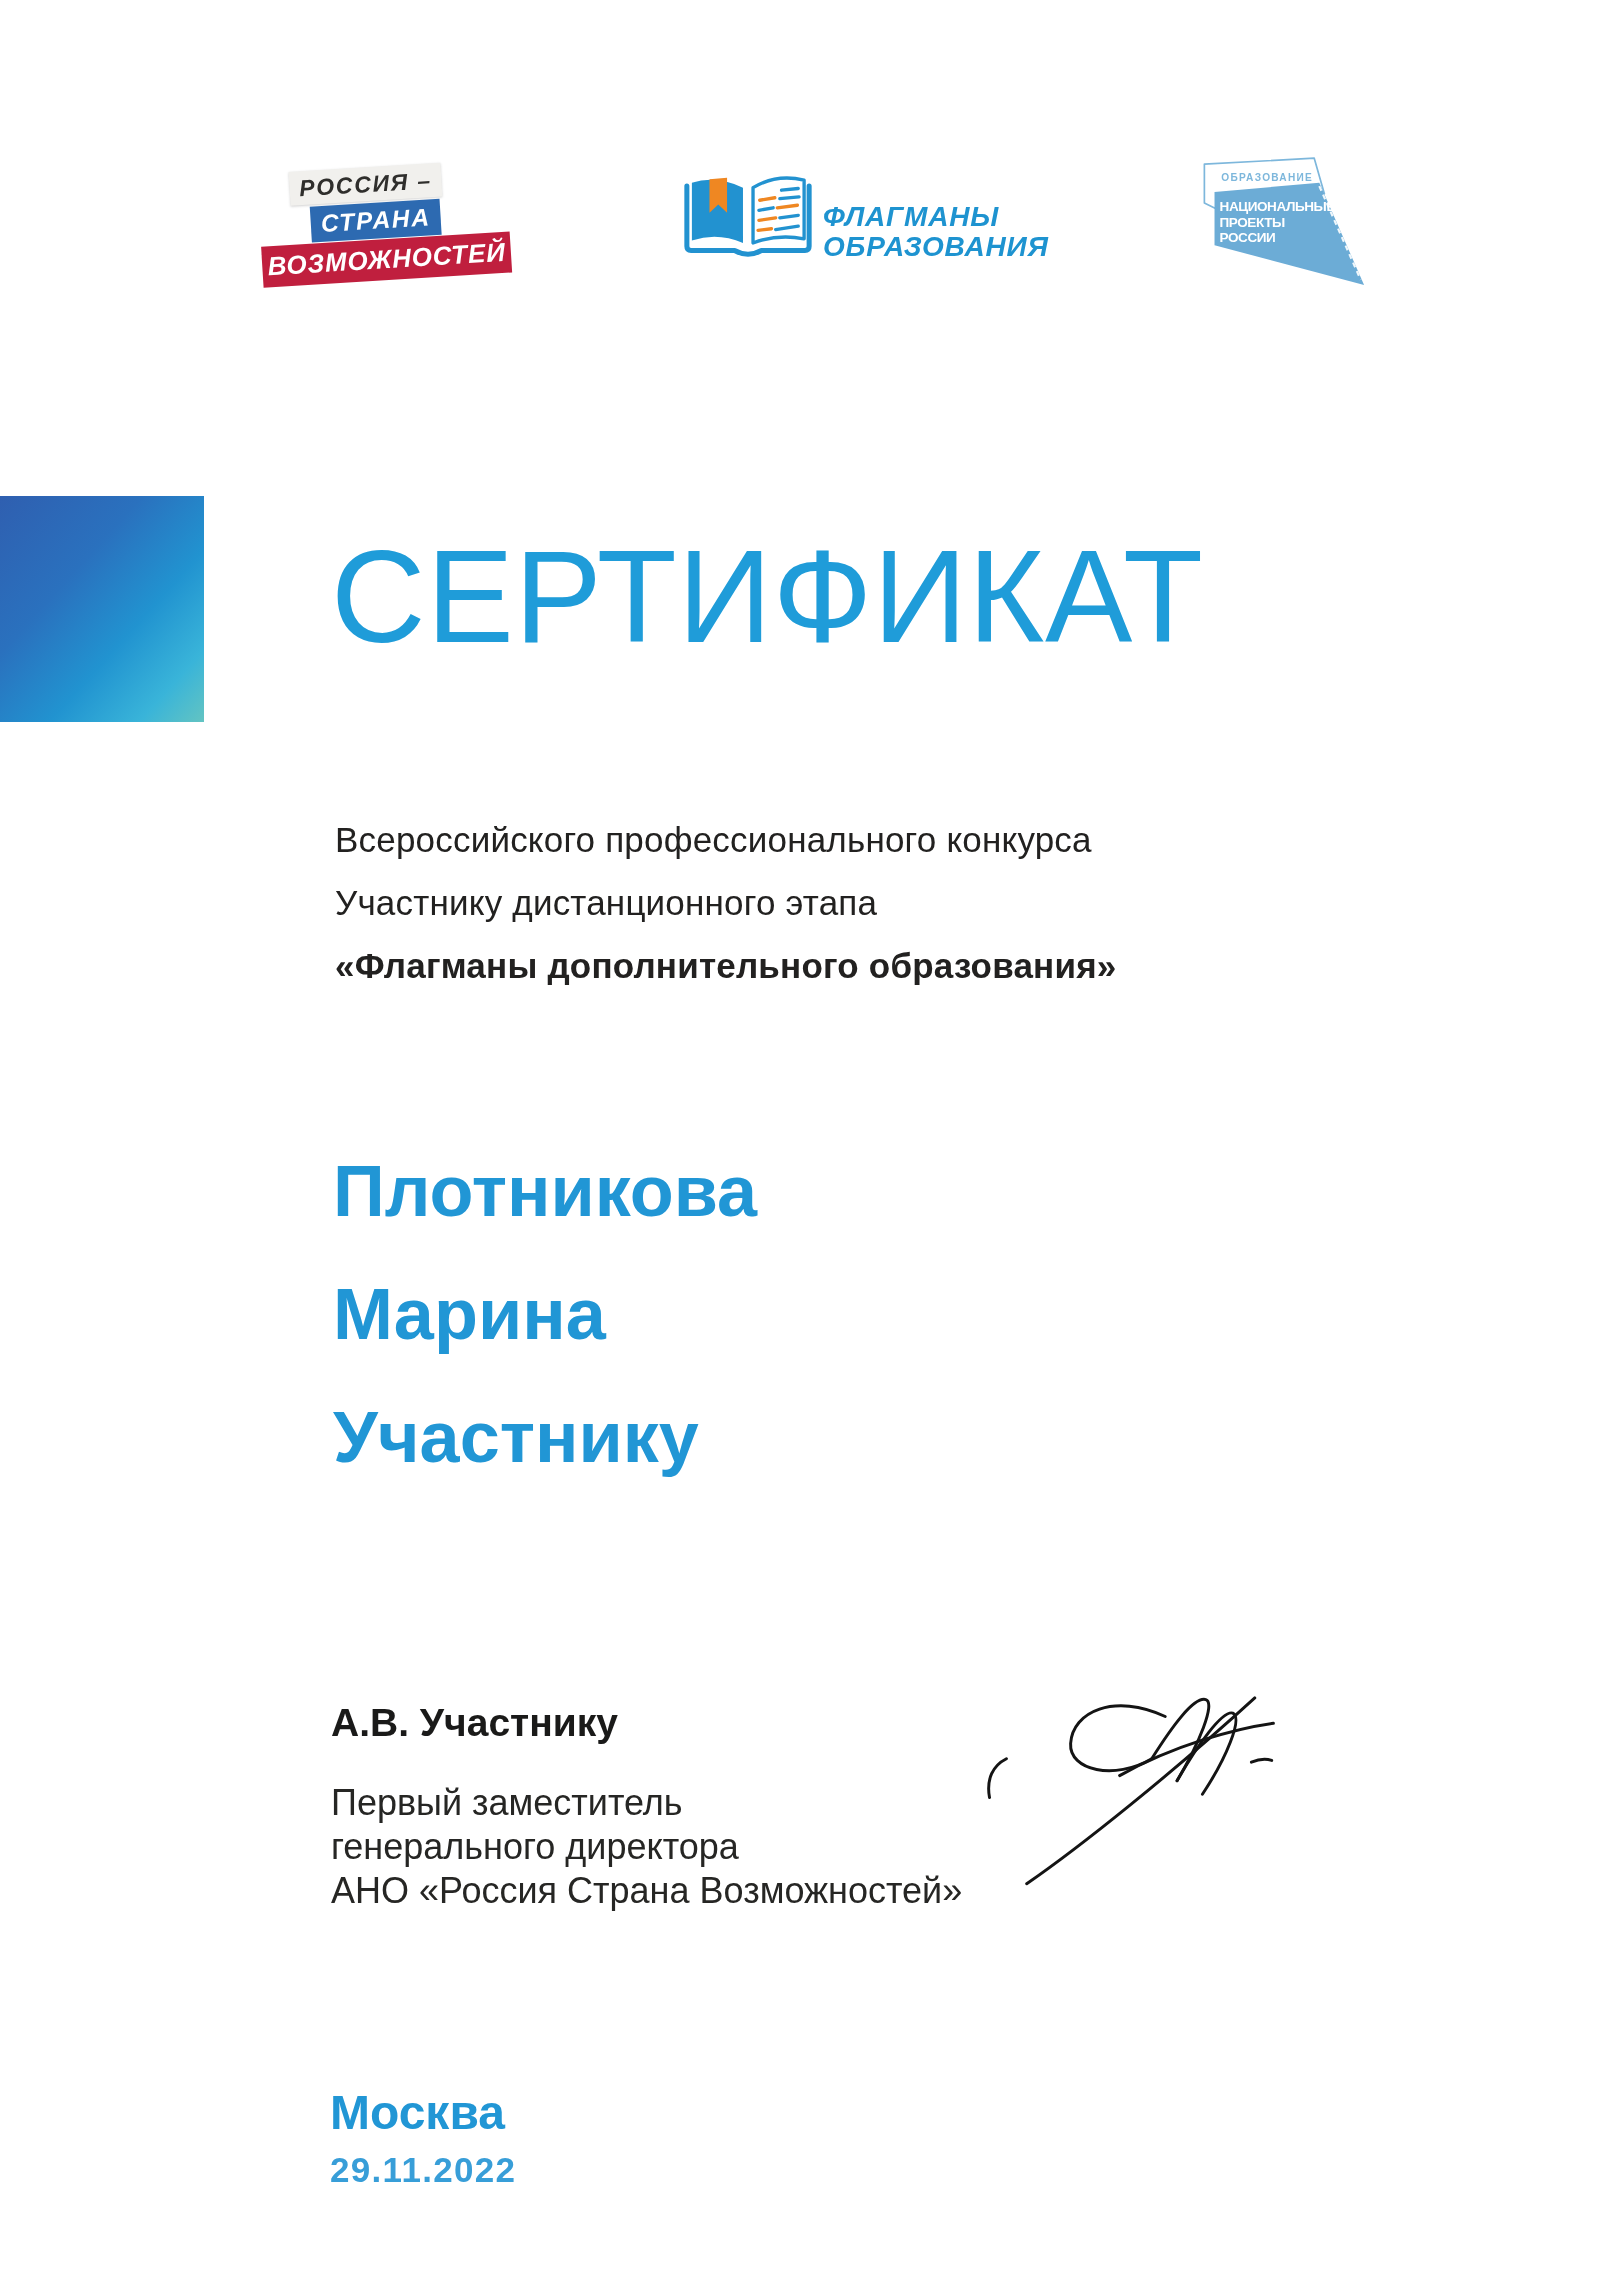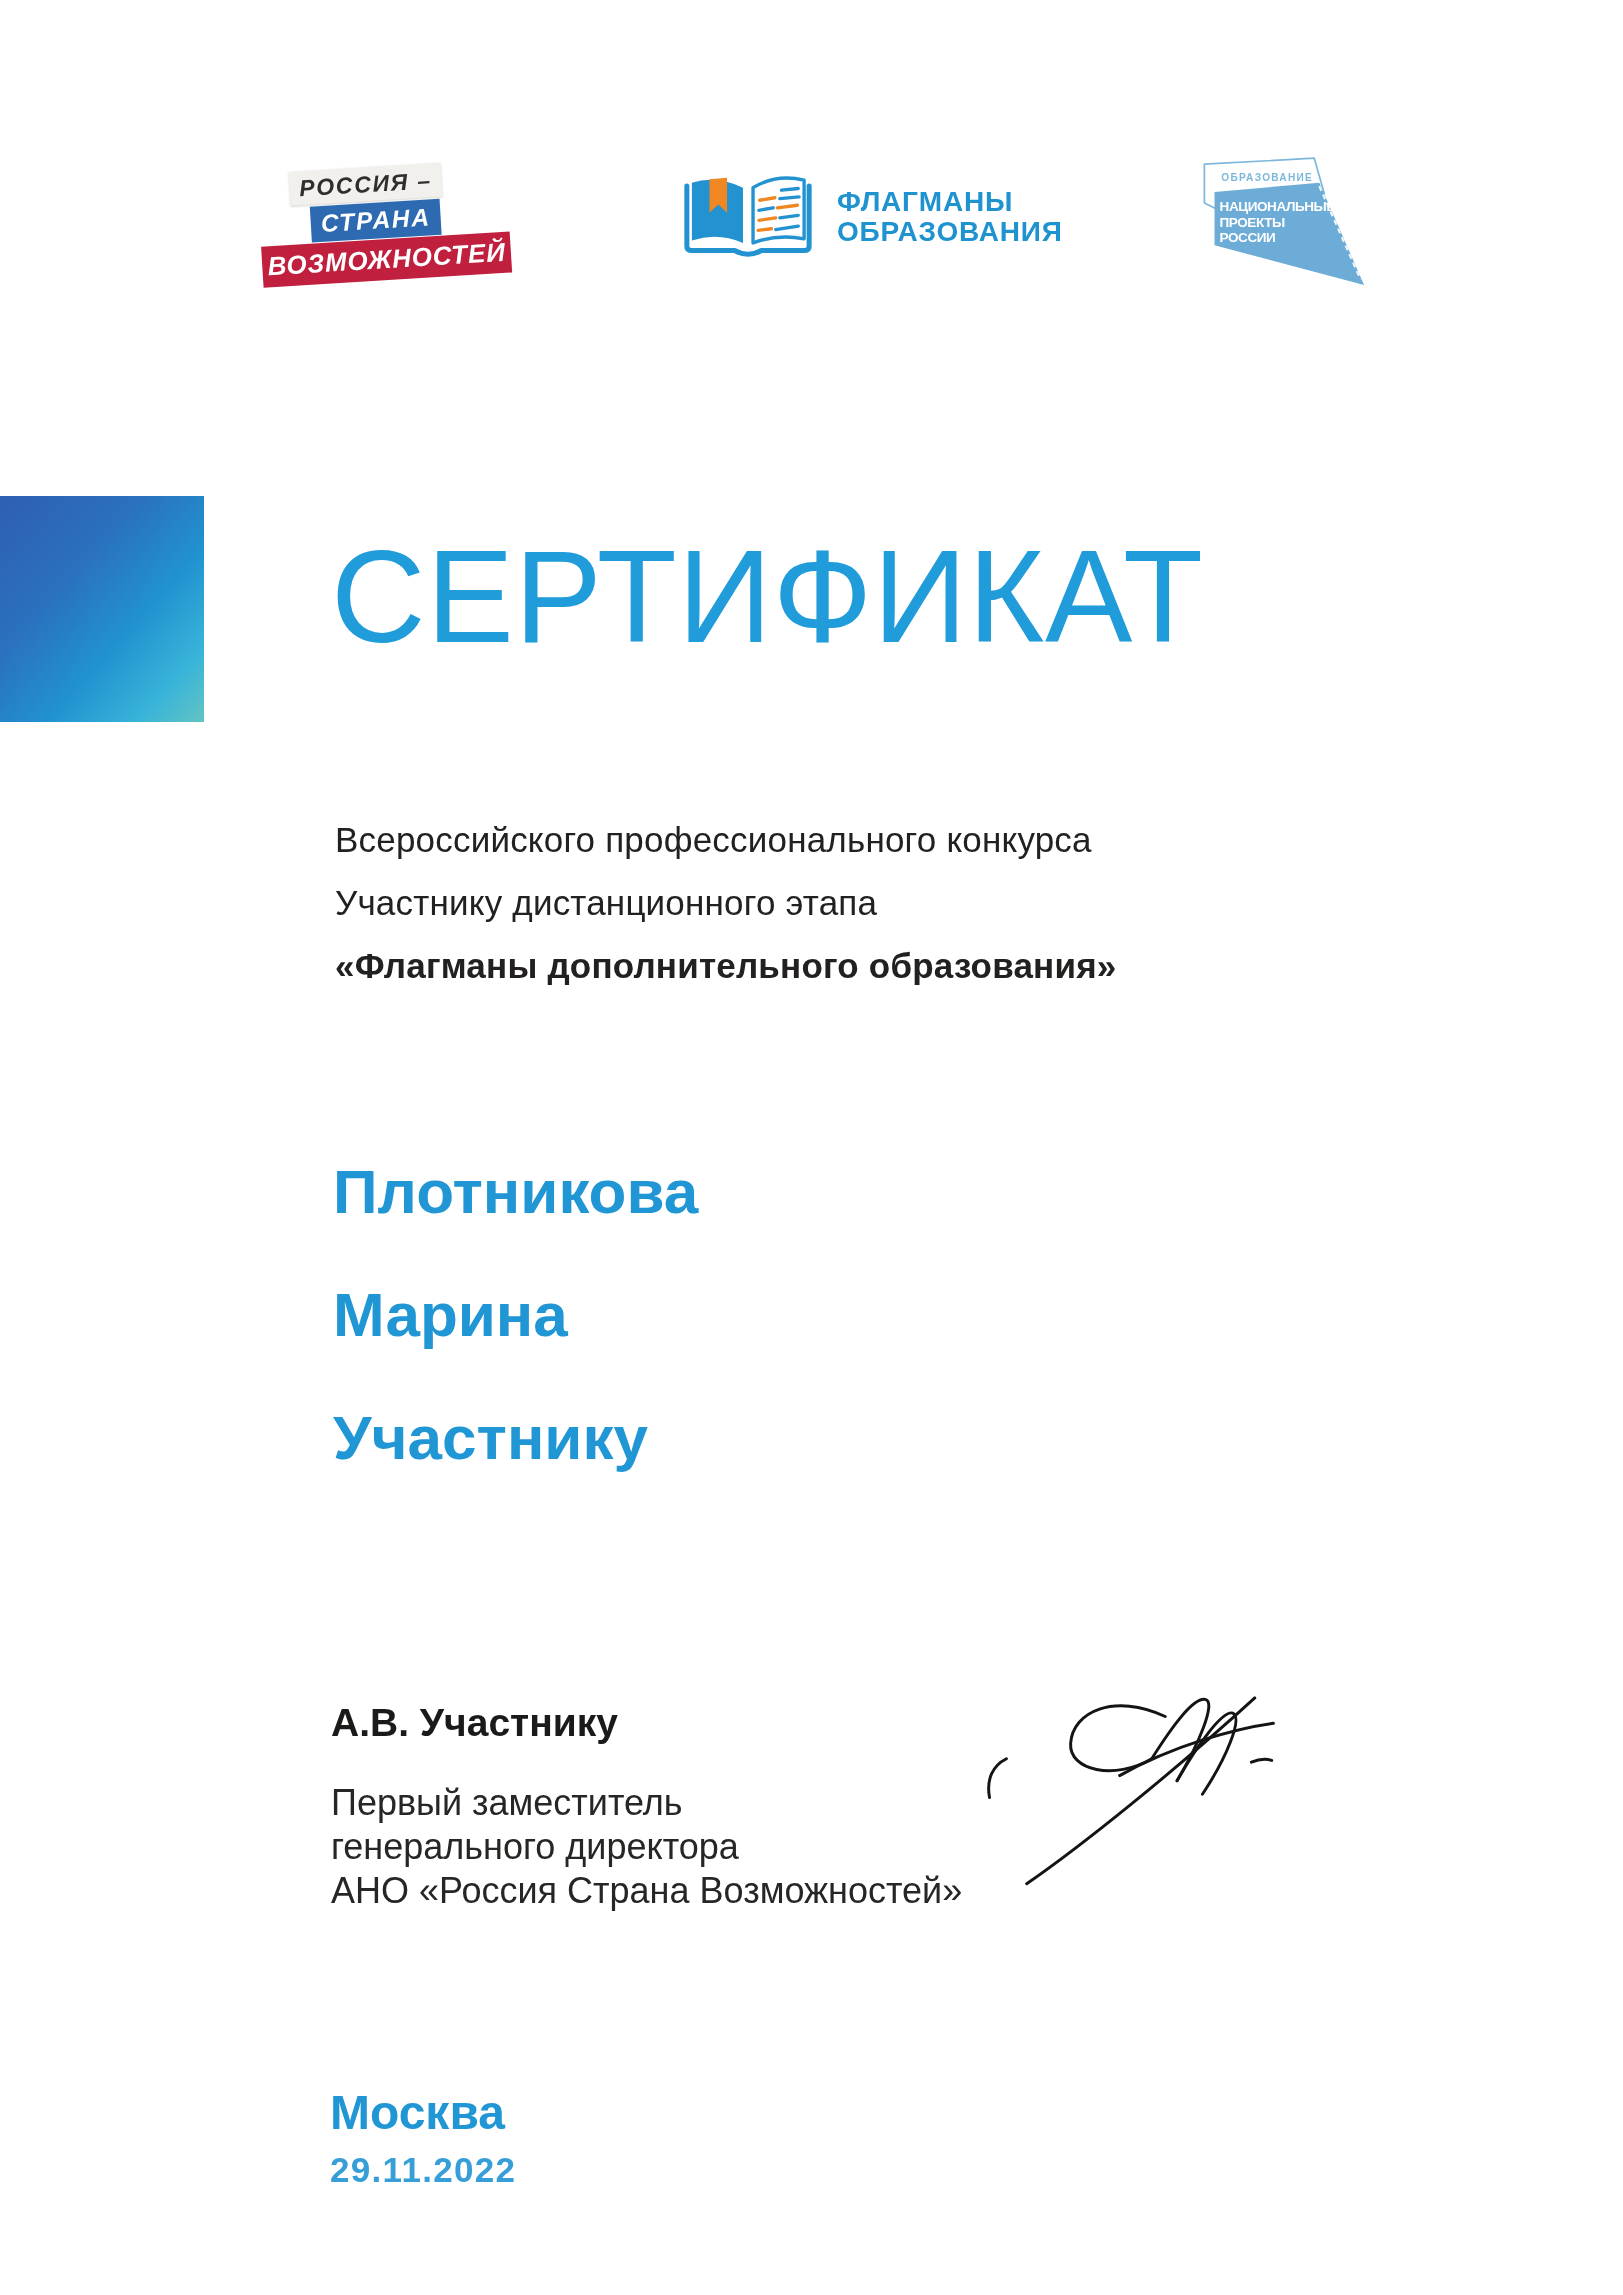--- a/index.html
+++ b/index.html
@@ -35,21 +35,21 @@
     font-size: 24.5px; letter-spacing: 1.7px;
   }
   .rsv-bot {
     left: 0; top: 73px; width: 249px; height: 41px;
     background: #c01f3e; color: #fff;
     font-size: 26px; letter-spacing: 0.8px;
   }
 
   .flagmany-logo {
     position: absolute; left: 681px; top: 172px;
-    display: flex; align-items: center; gap: 22px;
+    display: flex; align-items: flex-end; gap: 8px; font-style: italic;
   }
   .flagmany-text {
     color: #1e93d0; font-weight: 700;
     font-size: 28px; line-height: 30px; letter-spacing: 0.8px;
     white-space: nowrap;
   }
 
   .natspro-logo { position: absolute; left: 1201px; top: 152px; }
 
   
@@ -71,21 +71,21 @@
   .intro {
     position: absolute; left: 335px; top: 808px;
     font-size: 35px; line-height: 63px;
     color: #222120; letter-spacing: 0.2px; white-space: nowrap;
   }
   .intro-bold { font-weight: 700; }
 
   
   .recipient {
     position: absolute; left: 333px; top: 1130px;
-    font-size: 62px; line-height: 123px; font-weight: 700;
+    font-size: 72px; line-height: 123px; font-weight: 700;
     color: #2196d5; white-space: nowrap;
   }
 
   
   .signatory { position: absolute; left: 331px; top: 1701px; }
   .signatory-name {
     font-size: 39px; font-weight: 700; color: #1a1a19;
     margin: 0 0 36px 0; white-space: nowrap;
   }
   .signatory-pos {

